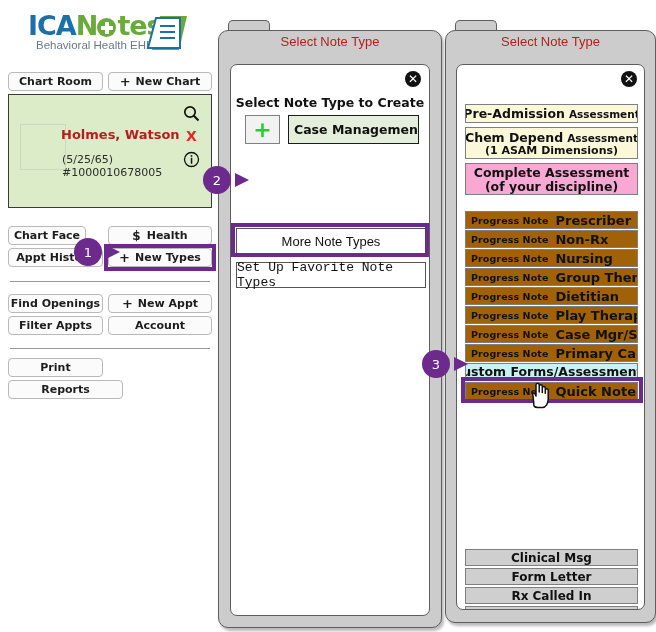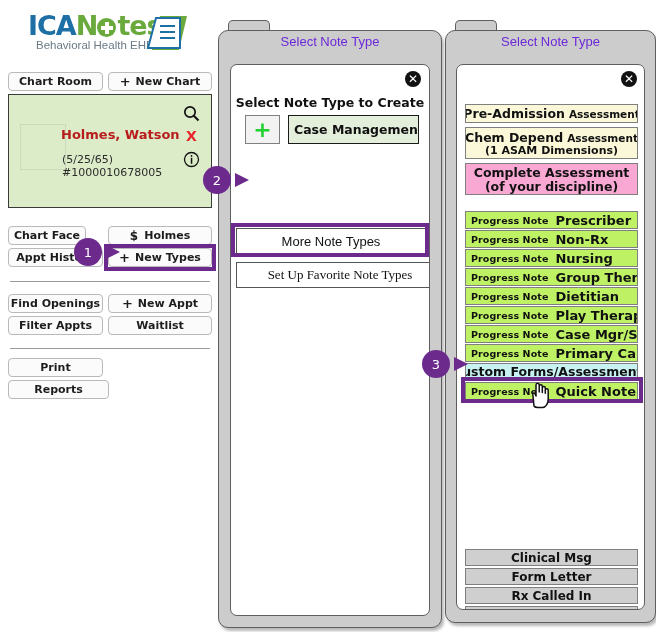--- a/index.html
+++ b/index.html
@@ -121,21 +121,21 @@
   .panel-notch{
     position:absolute;left:10px;top:0px;width:40px;height:14px;
     background:#cccccc;
     border:1px solid #5e5e5e;border-bottom:none;
     border-radius:5px 5px 0 0;
   }
   .panel-title{
     position:absolute;left:0;right:0;top:14px;height:18px;
     text-align:center;
     font-family:"Liberation Sans", sans-serif;
-    font-size:13px;color:#6d28d9;
+    font-size:13px;color:#b91c1c;
   }
   .panel-body{
     position:absolute;background:#ffffff;
     border:1px solid #5e5e5e;border-radius:7px;
     box-sizing:border-box;overflow:hidden;
   }
   .close-x{
     position:absolute;width:16px;height:16px;border-radius:50%;
     background:#111;color:#fff;
     font-family:"DejaVu Sans", sans-serif;font-size:12px;font-weight:bold;
@@ -168,24 +168,24 @@
     font-family:"DejaVu Sans", sans-serif;font-size:12.5px;font-weight:bold;color:#111;
     padding-left:5px;overflow:hidden;white-space:nowrap;
   }
   #mid-more-btn{
     position:absolute;left:5px;top:163px;width:190px;height:26px;
     border:1px solid #555;background:#fff;
     display:flex;align-items:center;justify-content:center;box-sizing:border-box;
     font-family:"Liberation Sans", sans-serif;font-size:13px;color:#111;
   }
   #mid-setup-btn{
-    position:absolute;left:5px;top:197px;width:208px;height:26px;
+    position:absolute;left:5px;top:197px;width:190px;height:26px;
     border:1px solid #555;background:#fff;
     display:flex;align-items:center;justify-content:center;box-sizing:border-box;
-    font-family:Liberation Serif, serif;font-size:13px;color:#111;
+    font-family:Liberation Mono, monospace;font-size:13px;color:#111;
   }
 
   
   #panel-right{left:445px;top:20px;width:211px;height:603px;}
   #right-body{left:11px;top:44px;width:189px;height:546px;}
   #right-close{right:7px;top:6px;}
 
   .note-btn{
     position:absolute;left:8px;width:173px;
     border:1px solid #7f7f7f;
@@ -195,21 +195,21 @@
     font-family:"DejaVu Sans", sans-serif;
   }
   .assess{background:#fbf7d9;justify-content:center;flex-direction:column;}
   .assess .big{font-size:12.5px;font-weight:bold;color:#111;}
   .assess .small{font-size:10.5px;font-weight:bold;color:#111;}
   .assess .line2{font-size:11px;font-weight:bold;color:#111;margin-top:-1px;}
   .complete{background:#f9a8d4;justify-content:center;flex-direction:column;}
   .complete .big{font-size:12.5px;font-weight:bold;color:#111;}
   .complete .line2{font-size:12.5px;font-weight:bold;color:#111;margin-top:-1px;}
 
-  .prog{background:#bef264;height:18px;}
+  .prog{background:#a16207;height:18px;}
   .prog .pre{
     font-size:9.5px;font-weight:bold;color:#111;
     padding-left:5px;letter-spacing:0.1px;
   }
   .prog .main{
     font-size:13px;font-weight:bold;color:#111;margin-left:7px;
   }
   .custom-forms{
     background:#c8f2f2;height:17px;justify-content:center;
     font-size:12.5px;font-weight:bold;color:#111;
@@ -269,21 +269,21 @@
       <circle cx="8.5" cy="4.9" r="0.9" fill="#111"></circle>
       <rect x="7.8" y="6.8" width="1.5" height="6" fill="#111"></rect>
     </svg>
   </div>
 
   <div class="sbtn" style="left:8px;top:226px;width:78px;">
     <span>Chart Face</span>
   </div>
   <div class="sbtn" style="left:108px;top:226px;width:104px;">
     <span class="dollar">$</span>
-    <span>Holmes</span>
+    <span>Health</span>
   </div>
   <div class="sbtn" style="left:8px;top:248px;width:95px;">
     <span>Appt History</span>
   </div>
   <div class="sbtn" style="left:108px;top:248px;width:104px;">
     <span class="plus">+</span>
     <span>New Types</span>
   </div>
   <div class="hl" style="left:104px;top:244px;width:112px;height:27px;"></div>
 
@@ -293,29 +293,29 @@
     <span>Find Openings</span>
   </div>
   <div class="sbtn" style="left:108px;top:294px;width:104px;">
     <span class="plus">+</span>
     <span>New Appt</span>
   </div>
   <div class="sbtn" style="left:8px;top:316px;width:95px;">
     <span>Filter Appts</span>
   </div>
   <div class="sbtn" style="left:108px;top:316px;width:104px;">
-    <span>Waitlist</span>
+    <span>Account</span>
   </div>
 
   <div class="hr-sep" style="left:10px;top:348px;width:200px;"></div>
 
   <div class="sbtn" style="left:8px;top:358px;width:95px;">
     <span>Print</span>
   </div>
-  <div class="sbtn" style="left:8px;top:380px;width:101px;">
+  <div class="sbtn" style="left:8px;top:380px;width:115px;">
     <span>Reports</span>
   </div>
 </div>
 
 <div class="panel-outer" id="panel-middle">
   <div class="panel-notch"></div>
   <div class="panel-frame"></div>
   <div class="panel-title">Select Note Type</div>
 
   <div class="panel-body" id="mid-body">

